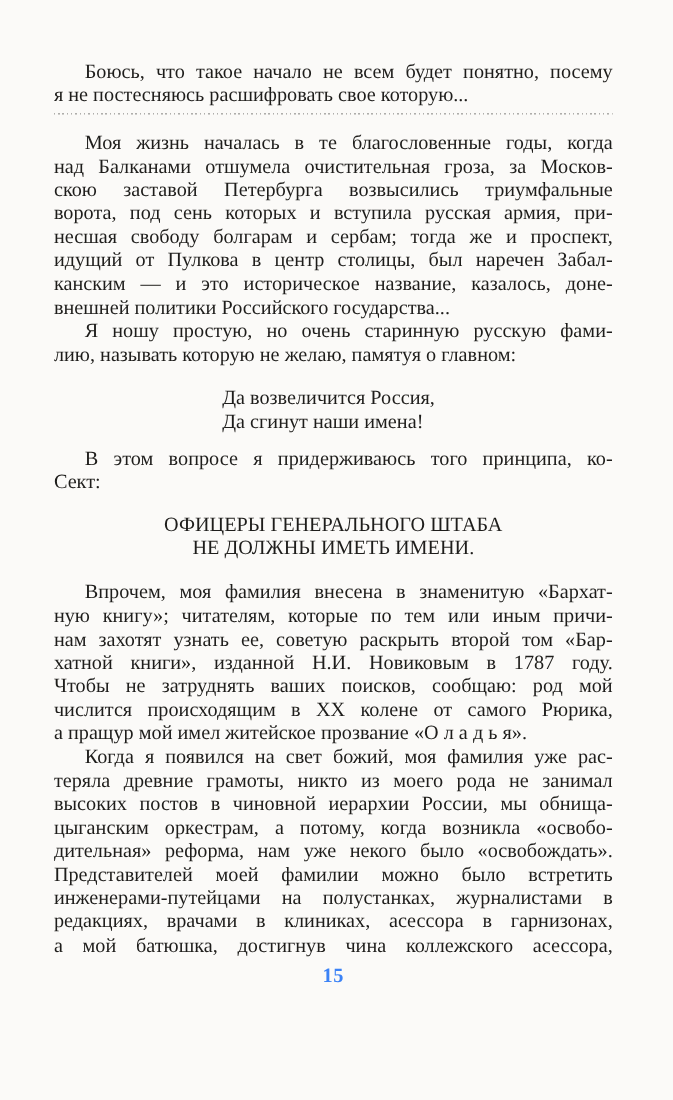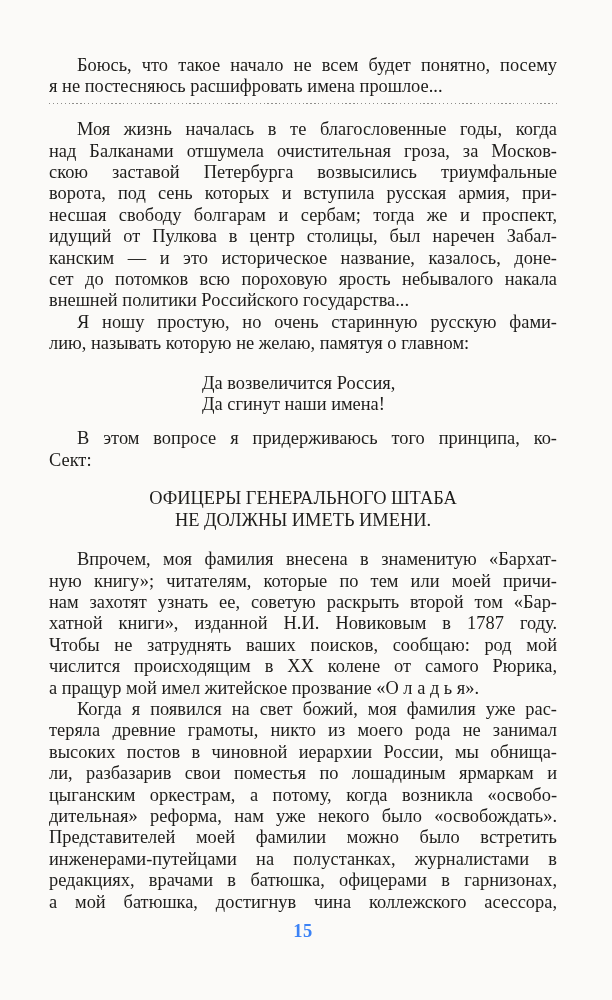--- a/index.html
+++ b/index.html
@@ -70,68 +70,66 @@
     color: #3b82f6;
   }
 </style>
 </head>
 <body>
 
 <div class="page">
   <div>
       <div class="paragraph">
         <div class="line first-indent">Боюсь, что такое начало не всем будет понятно, посему</div>
-        <div class="line last">я не постесняюсь расшифровать имена прошлое...</div>
+        <div class="line last">я не постесняюсь расшифровать свое которую...</div>
       </div>
       <div class="separator-row">
         <div class="rule"></div>
       </div>
       <div class="paragraph">
         <div class="line first-indent">Моя жизнь началась в те благословенные годы, когда</div>
         <div class="line">над Балканами отшумела очистительная гроза, за Москов-</div>
         <div class="line">скою заставой Петербурга возвысились триумфальные</div>
         <div class="line">ворота, под сень которых и вступила русская армия, при-</div>
         <div class="line">несшая свободу болгарам и сербам; тогда же и проспект,</div>
         <div class="line">идущий от Пулкова в центр столицы, был наречен Забал-</div>
         <div class="line">канским — и это историческое название, казалось, доне-</div>
-        <div class="line">сет до потомков всю пороховую ярость небывалого накала</div>
         <div class="line last">внешней политики Российского государства...</div>
       </div>
       <div class="paragraph">
         <div class="line first-indent">Я ношу простую, но очень старинную русскую фами-</div>
         <div class="line last">лию, называть которую не желаю, памятуя о главном:</div>
       </div>
       <div class="verse">
         <div class="line">Да возвеличится Россия,</div>
         <div class="line">Да сгинут наши имена!</div>
       </div>
       <div class="paragraph">
         <div class="line first-indent">В этом вопросе я придерживаюсь того принципа, ко-</div>
         <div class="line last">Сект:</div>
       </div>
       <div class="quote-caps">
         <div class="line">ОФИЦЕРЫ ГЕНЕРАЛЬНОГО ШТАБА</div>
         <div class="line">НЕ ДОЛЖНЫ ИМЕТЬ ИМЕНИ.</div>
       </div>
       <div class="paragraph">
         <div class="line first-indent">Впрочем, моя фамилия внесена в знаменитую «Бархат-</div>
-        <div class="line">ную книгу»; читателям, которые по тем или моей причи-</div>
+        <div class="line">ную книгу»; читателям, которые по тем или иным причи-</div>
         <div class="line">нам захотят узнать ее, советую раскрыть второй том «Бар-</div>
         <div class="line">хатной книги», изданной Н.И. Новиковым в 1787 году.</div>
         <div class="line">Чтобы не затруднять ваших поисков, сообщаю: род мой</div>
         <div class="line">числится происходящим в XX колене от самого Рюрика,</div>
         <div class="line last">а пращур мой имел житейское прозвание  «О л а д ь я».</div>
       </div>
       <div class="paragraph">
         <div class="line first-indent">Когда я появился на свет божий, моя фамилия уже рас-</div>
         <div class="line">теряла древние грамоты, никто из моего рода не занимал</div>
         <div class="line">высоких постов в чиновной иерархии России, мы обнища-</div>
-        <div class="line">ли, разбазарив свои поместья по лошадиным ярмаркам и</div>
         <div class="line">цыганским оркестрам, а потому, когда возникла «освобо-</div>
         <div class="line">дительная» реформа, нам уже некого было «освобождать».</div>
         <div class="line">Представителей моей фамилии можно было встретить</div>
         <div class="line">инженерами-путейцами на полустанках, журналистами в</div>
-        <div class="line">редакциях, врачами в батюшка, офицерами в гарнизонах,</div>
+        <div class="line">редакциях, врачами в клиниках, асессора в гарнизонах,</div>
         <div class="line">а мой батюшка, достигнув чина коллежского асессора,</div>
       </div>
     </div>
   <div class="page-number">15</div>
 </div>
 
 </body></html>

